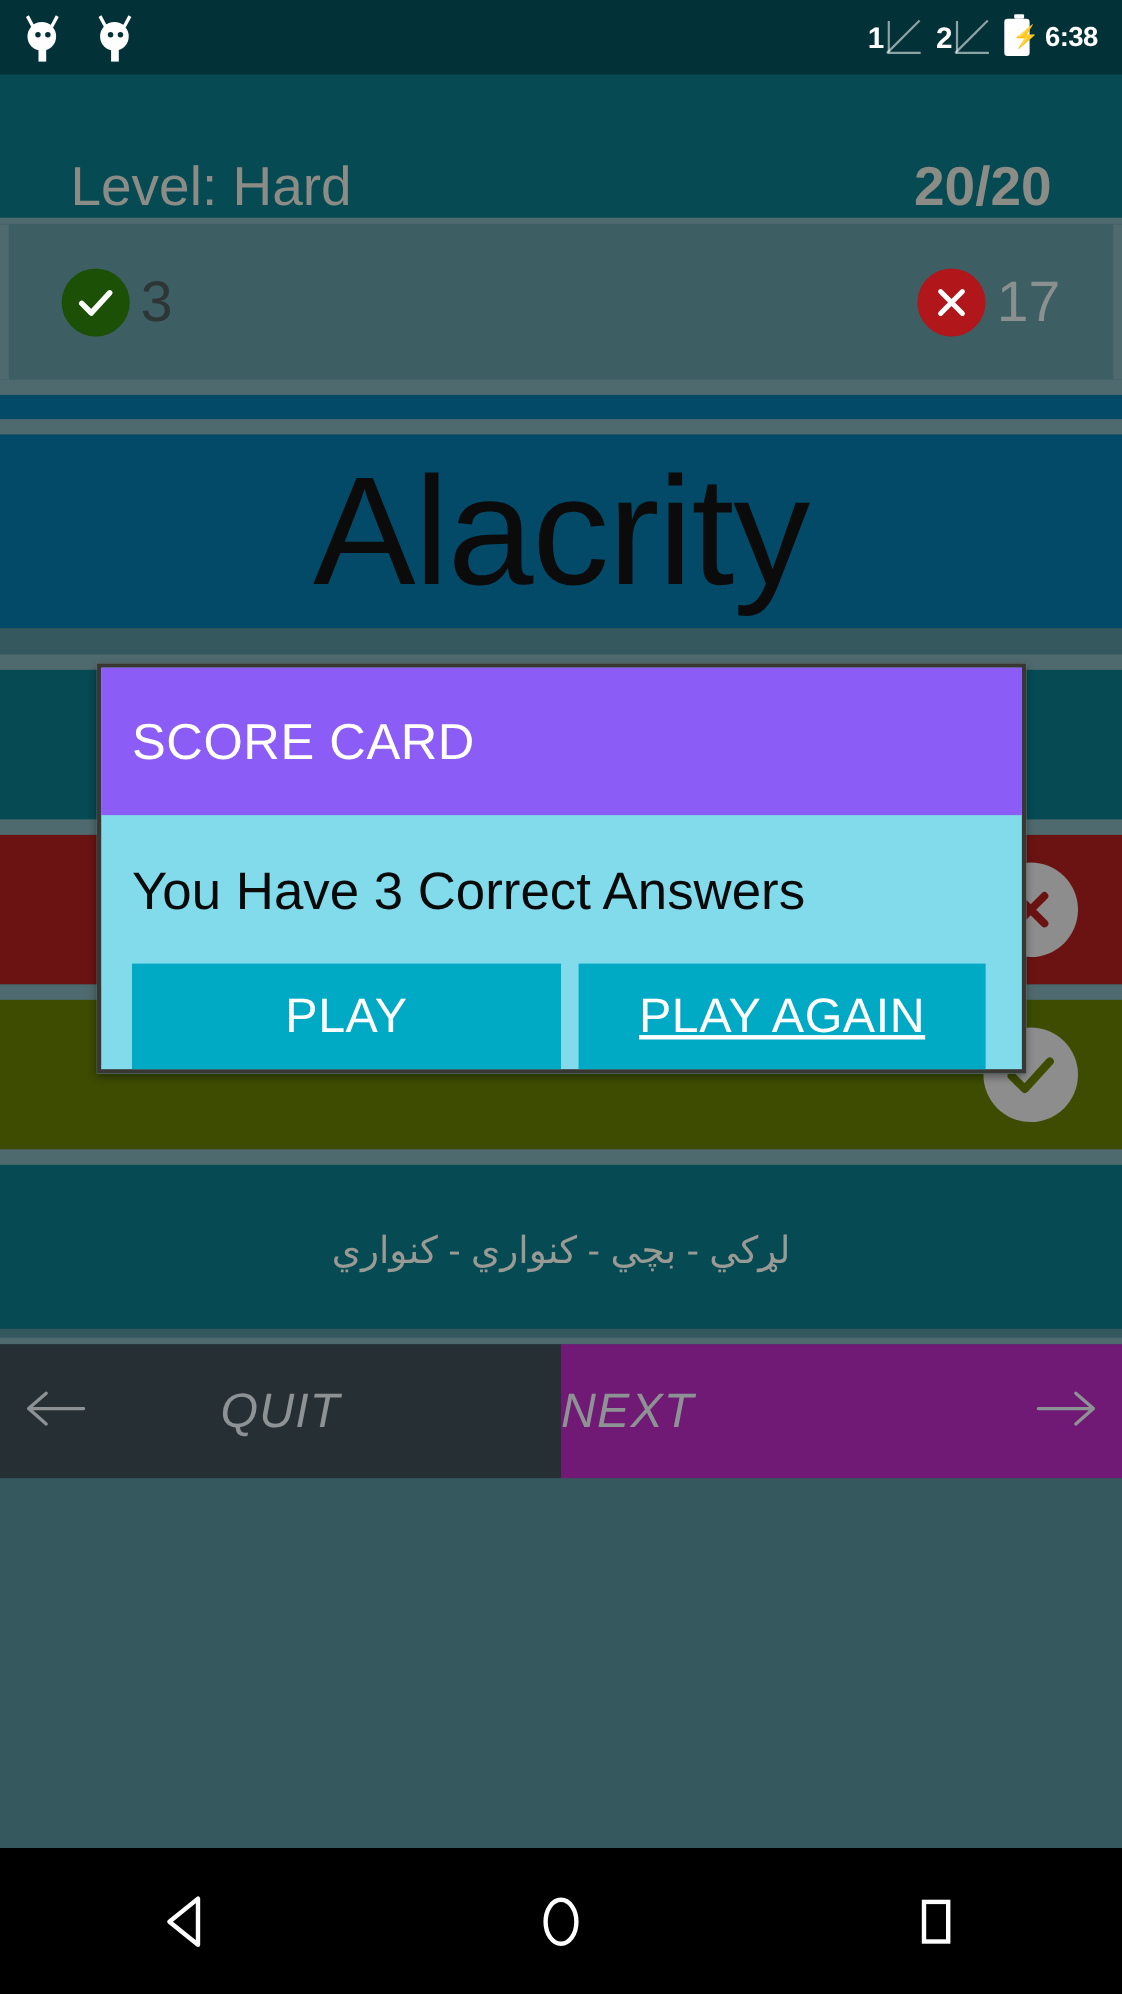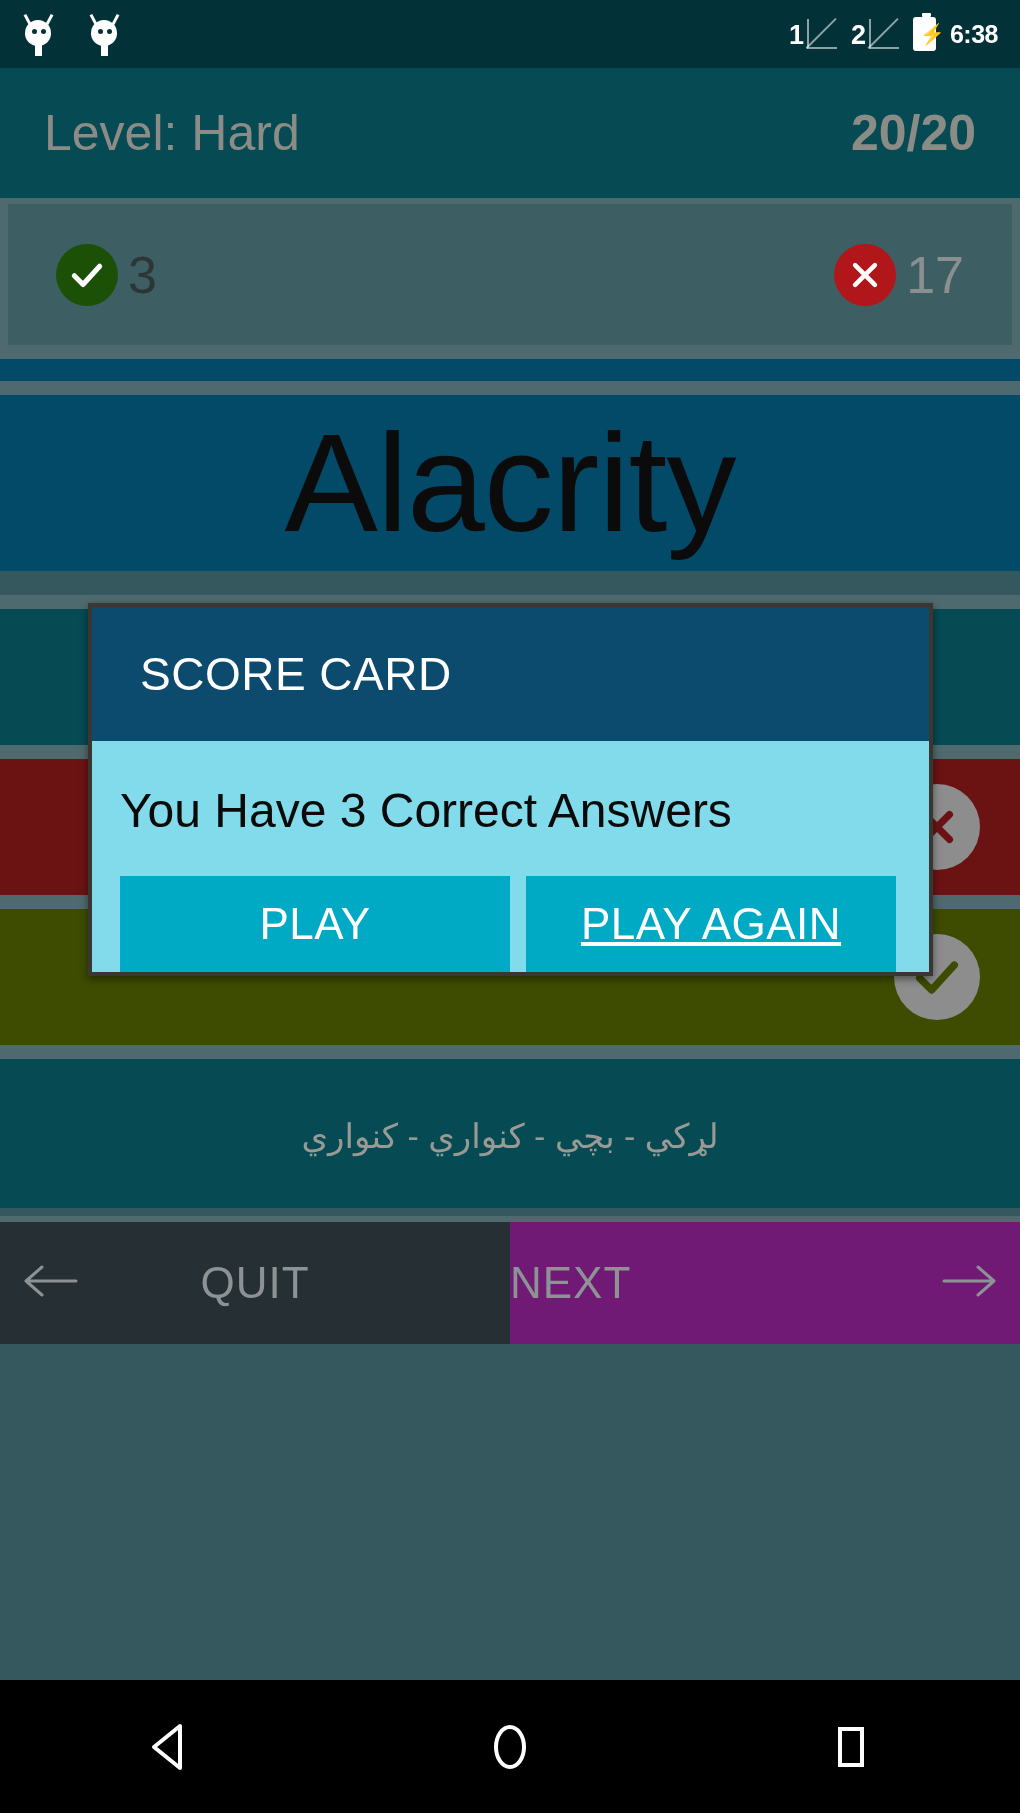--- a/index.html
+++ b/index.html
@@ -52,21 +52,21 @@
     content:""; position:absolute; top:-7px; left:6px; width:9px; height:4px; background:#fff; border-radius:1px;
   }
   .battery .bolt{
     position:absolute; left:4px; top:2px; font-size:20px; line-height:24px; color:#033138; font-weight:bold;
   }
   .clock{ color:#fff; font-size:25px; font-weight:bold; letter-spacing:-.5px; }
 
   
   .level-header{
     position:absolute; top:68px; left:0; width:1020px; height:130px;
-    background:#064a53; display:flex; align-items:center; padding:0 44px;
+    background:#064a53; display:flex; align-items:flex-end; padding:0 64px;
   }
   .level-text{ color:#8c8c87; font-size:50px; }
   .level-count{ margin-left:auto; color:#8c8c87; font-size:50px; font-weight:bold; }
 
   
   .score-row{
     position:absolute; top:198px; left:0; width:1020px; height:147px;
     background:#4c6b6f; display:flex; align-items:center;
     border-top:6px solid #4f6a6e;
   }
@@ -117,21 +117,21 @@
     padding-top:26px;
   }
   .hint-text{ color:#9a9a95; font-size:34px; direction:rtl; }
 
   
   .actionbar{
     position:absolute; left:0; top:1216px; width:1020px; height:128px;
     display:flex; border-top:6px solid #4f6a6e;
   }
   .act{
-    height:122px; display:flex; align-items:center; position:relative;
+    height:122px; display:flex; align-items:center; position:relative;font-style:italic;
   }
   .act.quit{ width:510px; background:#262f34; justify-content:center; }
   .act.next{ width:510px; background:#701a75; justify-content:flex-start; }
   .act .lbl{ color:#8d9294; font-size:44px; letter-spacing:1px; }
   .act .arrow{ position:absolute; top:50%; transform:translateY(-50%); }
   .act.quit .arrow{ left:18px; }
   .act.next .arrow{ right:18px; }
 
   
   .filler{ position:absolute; left:0; top:1344px; width:1020px; height:336px; background:#35585e; }
@@ -144,22 +144,22 @@
   .nav-btn{ width:120px; height:133px; display:flex; align-items:center; justify-content:center; }
 
   
   .dialog{
     position:absolute; left:88px; top:603px; width:845px; height:373px;
     background:#82dbeb; border:4px solid #3a3632;
     box-shadow:0 3px 8px rgba(0,0,0,.45);
     display:flex; flex-direction:column;
   }
   .dlg-head{
-    height:142px; background:#0c4a6e; display:flex; align-items:center;
-    padding-left:48px;
+    height:142px; background:#8b5cf6; display:flex; align-items:center;
+    padding-left:28px;
   }
   .dlg-title{ color:#fff; font-size:46px; letter-spacing:.5px; }
   .dlg-body{ flex:1; display:flex; flex-direction:column; }
   .dlg-msg{
     color:#0a0a0a; font-size:48px; padding:42px 0 0 28px;
   }
   .dlg-buttons{ display:flex; gap:16px; padding:38px 0 0 28px; }
   .dlg-btn{
     height:96px; background:#00a9c4; color:#fff; font-size:44px;
     display:flex; align-items:center; justify-content:center;

